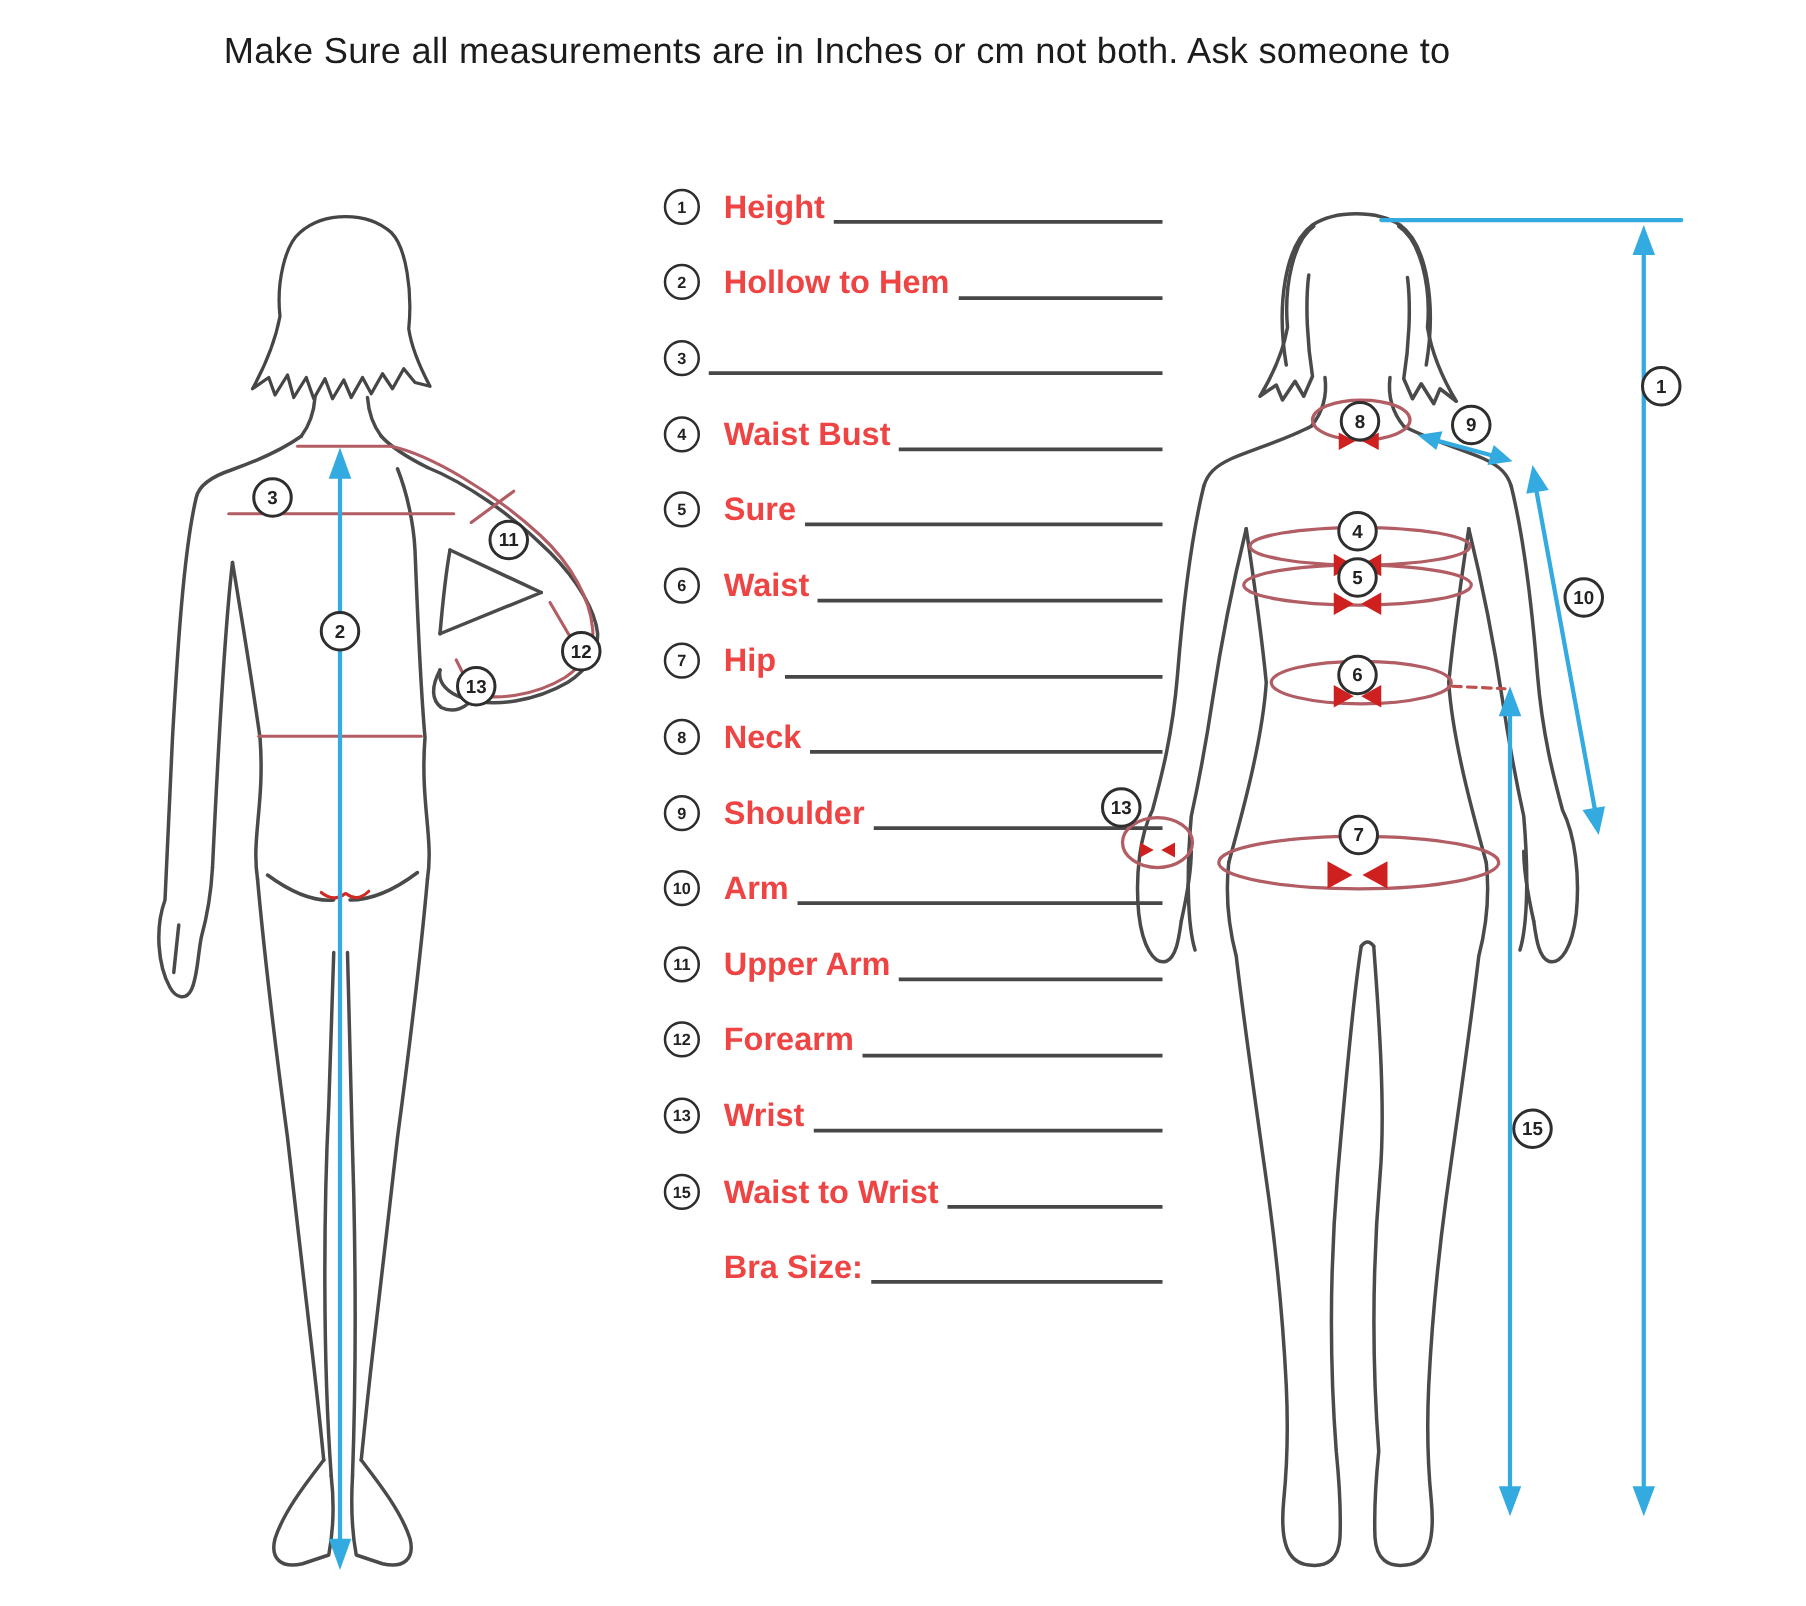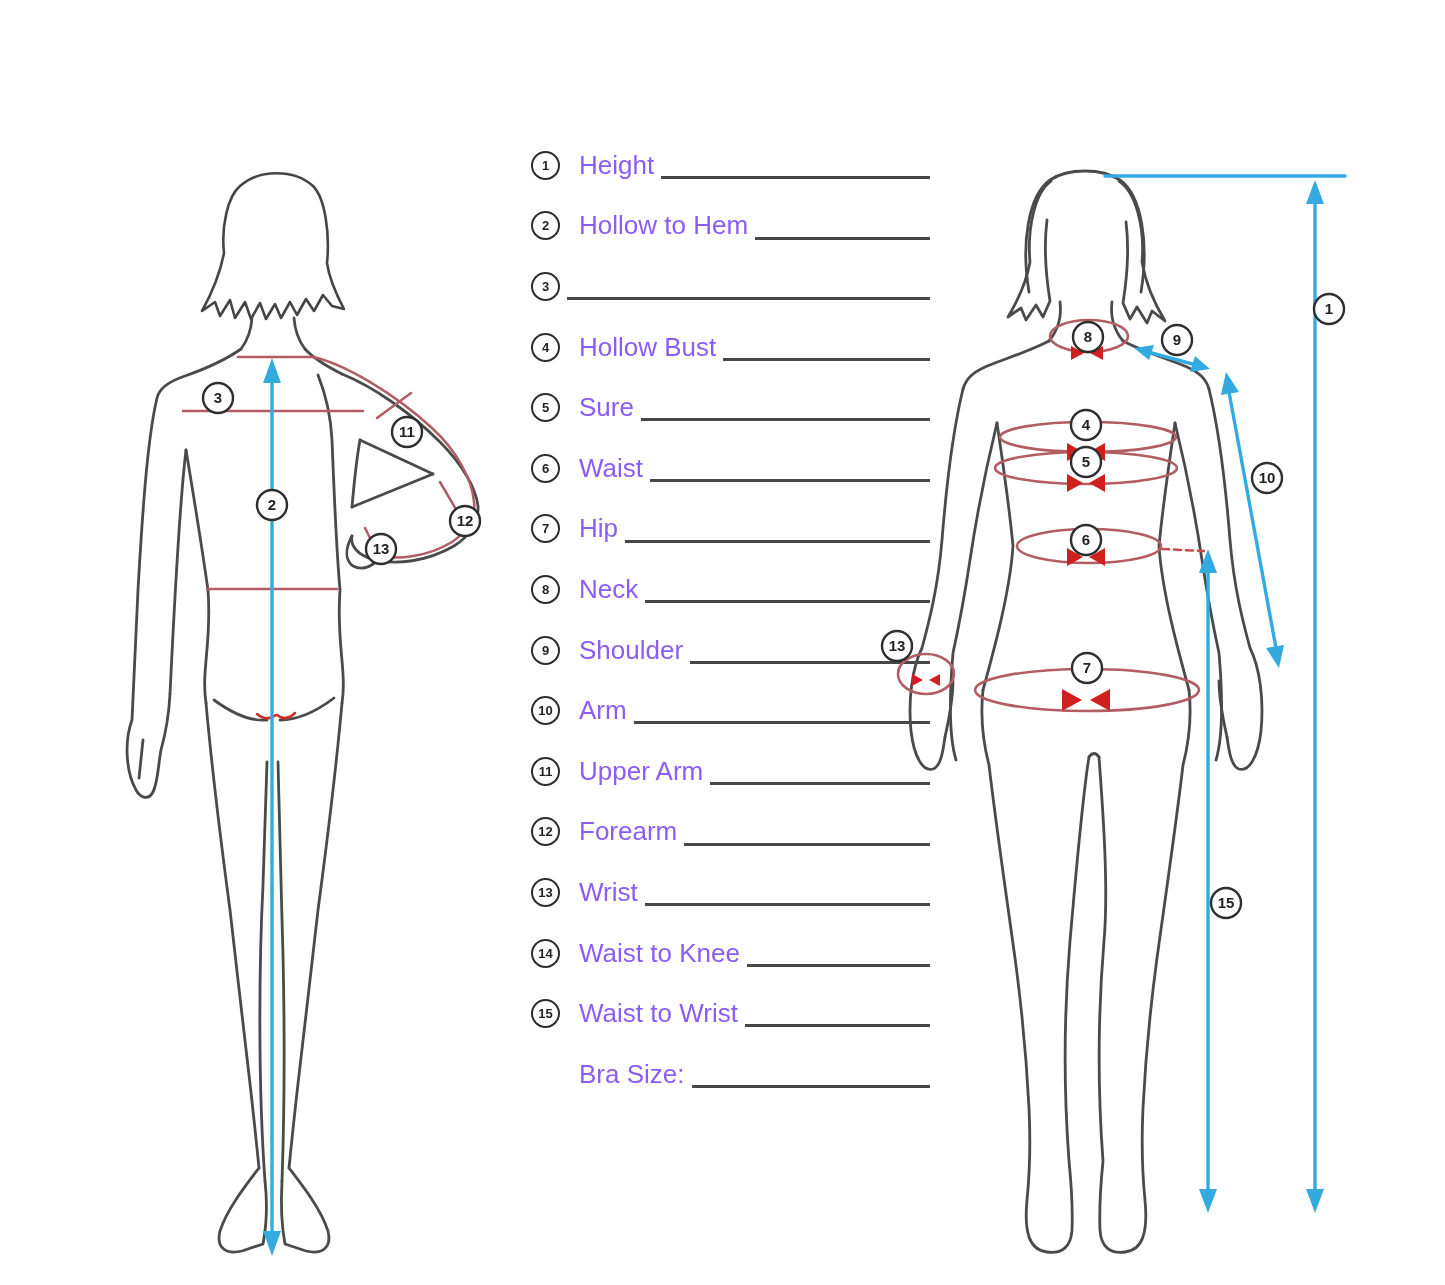--- a/index.html
+++ b/index.html
@@ -17,60 +17,61 @@
   .mrow{
     height:60.6px;display:flex;align-items:center;
   }
   .num{
     width:25px;height:25px;flex:none;border:2px solid #2d2d2d;border-radius:50%;
     display:flex;align-items:center;justify-content:center;
     font-size:13px;font-weight:700;color:#222;
   }
   .num:empty{visibility:hidden;}
   .lbl{
-    margin-left:19px;font-size:26px;font-weight:400;color:#8b5cf6;white-space:nowrap;
+    margin-left:19px;font-size:26px;font-weight:700;color:#ef4444;white-space:nowrap;
   }
   .blank{
     flex:1;margin-left:7px;height:0.9em;border-bottom:3px solid #474747;
     transform:translateY(5px);min-width:40px;
   }
   svg.diagram{position:absolute;left:0;top:0;}
   .bodyline{fill:none;stroke:#4a4a4a;stroke-width:2.8;stroke-linecap:round;stroke-linejoin:round;}
   .hair{fill:#ffffff;stroke:#454545;stroke-width:2.6;stroke-linejoin:round;}
   .redline{fill:none;stroke-width:2.5;stroke-linecap:round;}
   .redarrow{stroke:none;}
   .blueline{fill:none;stroke-width:3.4;stroke-linecap:round;}
   .bluehead{stroke:none;}
   .marker circle,.marker ellipse{fill:#ffffff;stroke:#2e2e2e;stroke-width:2.4;}
   .marker text{font-size:15px;font-weight:600;fill:#222;text-anchor:middle;}
 </style>
 </head>
 <body>
 
 <div class="header">
+  <div>Make Sure all measurements are in Inches or cm not both. Ask someone to</div>
 </div>
 
 <div class="mlist">
   <div class="mrow">
       <span class="num">1</span>
       <span class="lbl">Height</span>
       <span class="blank"></span>
     </div>
   <div class="mrow">
       <span class="num">2</span>
       <span class="lbl">Hollow to Hem</span>
       <span class="blank"></span>
     </div>
   <div class="mrow">
       <span class="num">3</span>
       <span class="blank"></span>
     </div>
   <div class="mrow">
       <span class="num">4</span>
-      <span class="lbl">Hollow Bust</span>
+      <span class="lbl">Waist Bust</span>
       <span class="blank"></span>
     </div>
   <div class="mrow">
       <span class="num">5</span>
       <span class="lbl">Sure</span>
       <span class="blank"></span>
     </div>
   <div class="mrow">
       <span class="num">6</span>
       <span class="lbl">Waist</span>
@@ -102,25 +103,20 @@
       <span class="blank"></span>
     </div>
   <div class="mrow">
       <span class="num">12</span>
       <span class="lbl">Forearm</span>
       <span class="blank"></span>
     </div>
   <div class="mrow">
       <span class="num">13</span>
       <span class="lbl">Wrist</span>
-      <span class="blank"></span>
-    </div>
-  <div class="mrow">
-      <span class="num">14</span>
-      <span class="lbl">Waist to Knee</span>
       <span class="blank"></span>
     </div>
   <div class="mrow">
       <span class="num">15</span>
       <span class="lbl">Waist to Wrist</span>
       <span class="blank"></span>
     </div>
   <div class="mrow">
       <span class="num"></span>
       <span class="lbl">Bra Size:</span>

